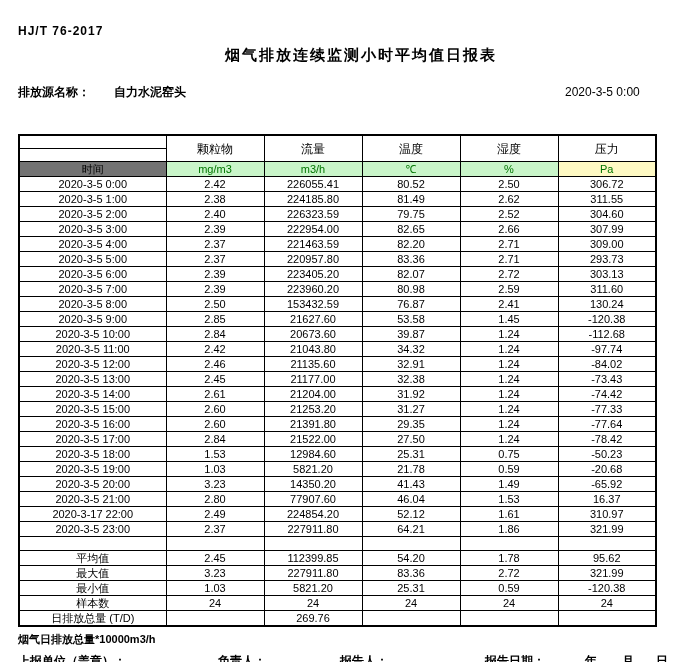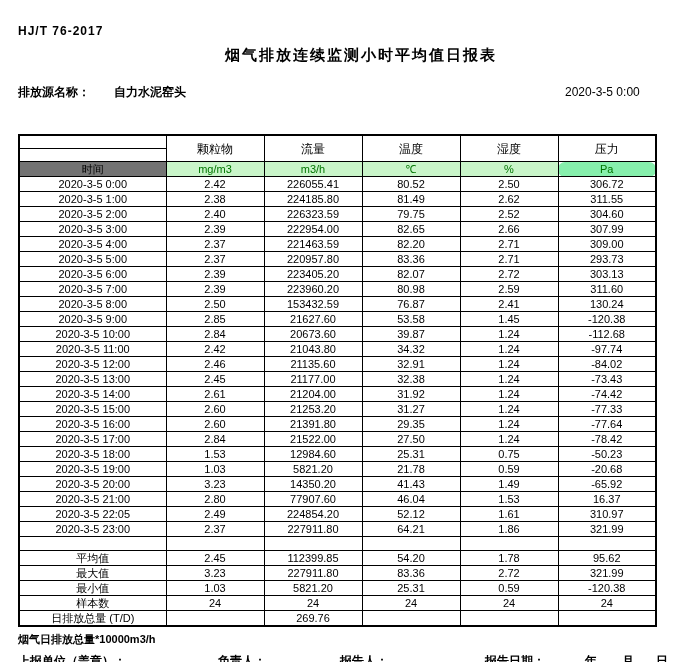--- a/index.html
+++ b/index.html
@@ -55,21 +55,21 @@
       </tr>
       <tr class="h2">
         <td></td>
       </tr>
       <tr class="unit-row">
         <td style="background: #737373;">时间</td>
         <td class="unit" style="background: rgb(201, 245, 201); color: rgb(0, 117, 0);">mg/m3</td>
         <td class="unit" style="background: rgb(201, 245, 201); color: rgb(0, 117, 0);">m3/h</td>
         <td class="unit" style="background: rgb(201, 245, 201); color: rgb(0, 117, 0);">℃</td>
         <td class="unit" style="background: rgb(201, 245, 201); color: rgb(0, 117, 0);">%</td>
-        <td class="unit" style="background: #86efac; color: rgb(0, 117, 0); border-radius: 7px;">Pa</td>
+        <td class="unit" style="background: #fef9c3; color: rgb(0, 117, 0);">Pa</td>
       </tr>
     </thead>
     <tbody id="data-rows">
         <tr class="data-row">
           <td>2020-3-5  0:00</td>
           <td>2.42</td>
           <td>226055.41</td>
           <td>80.52</td>
           <td>2.50</td>
           <td>306.72</td>
@@ -236,21 +236,21 @@
         </tr>
         <tr class="data-row">
           <td>2020-3-5 21:00</td>
           <td>2.80</td>
           <td>77907.60</td>
           <td>46.04</td>
           <td>1.53</td>
           <td>16.37</td>
         </tr>
         <tr class="data-row">
-          <td>2020-3-5 22:05</td>
+          <td>2020-3-17 22:00</td>
           <td>2.49</td>
           <td>224854.20</td>
           <td>52.12</td>
           <td>1.61</td>
           <td>310.97</td>
         </tr>
         <tr class="data-row">
           <td>2020-3-5 23:00</td>
           <td>2.37</td>
           <td>227911.80</td>

